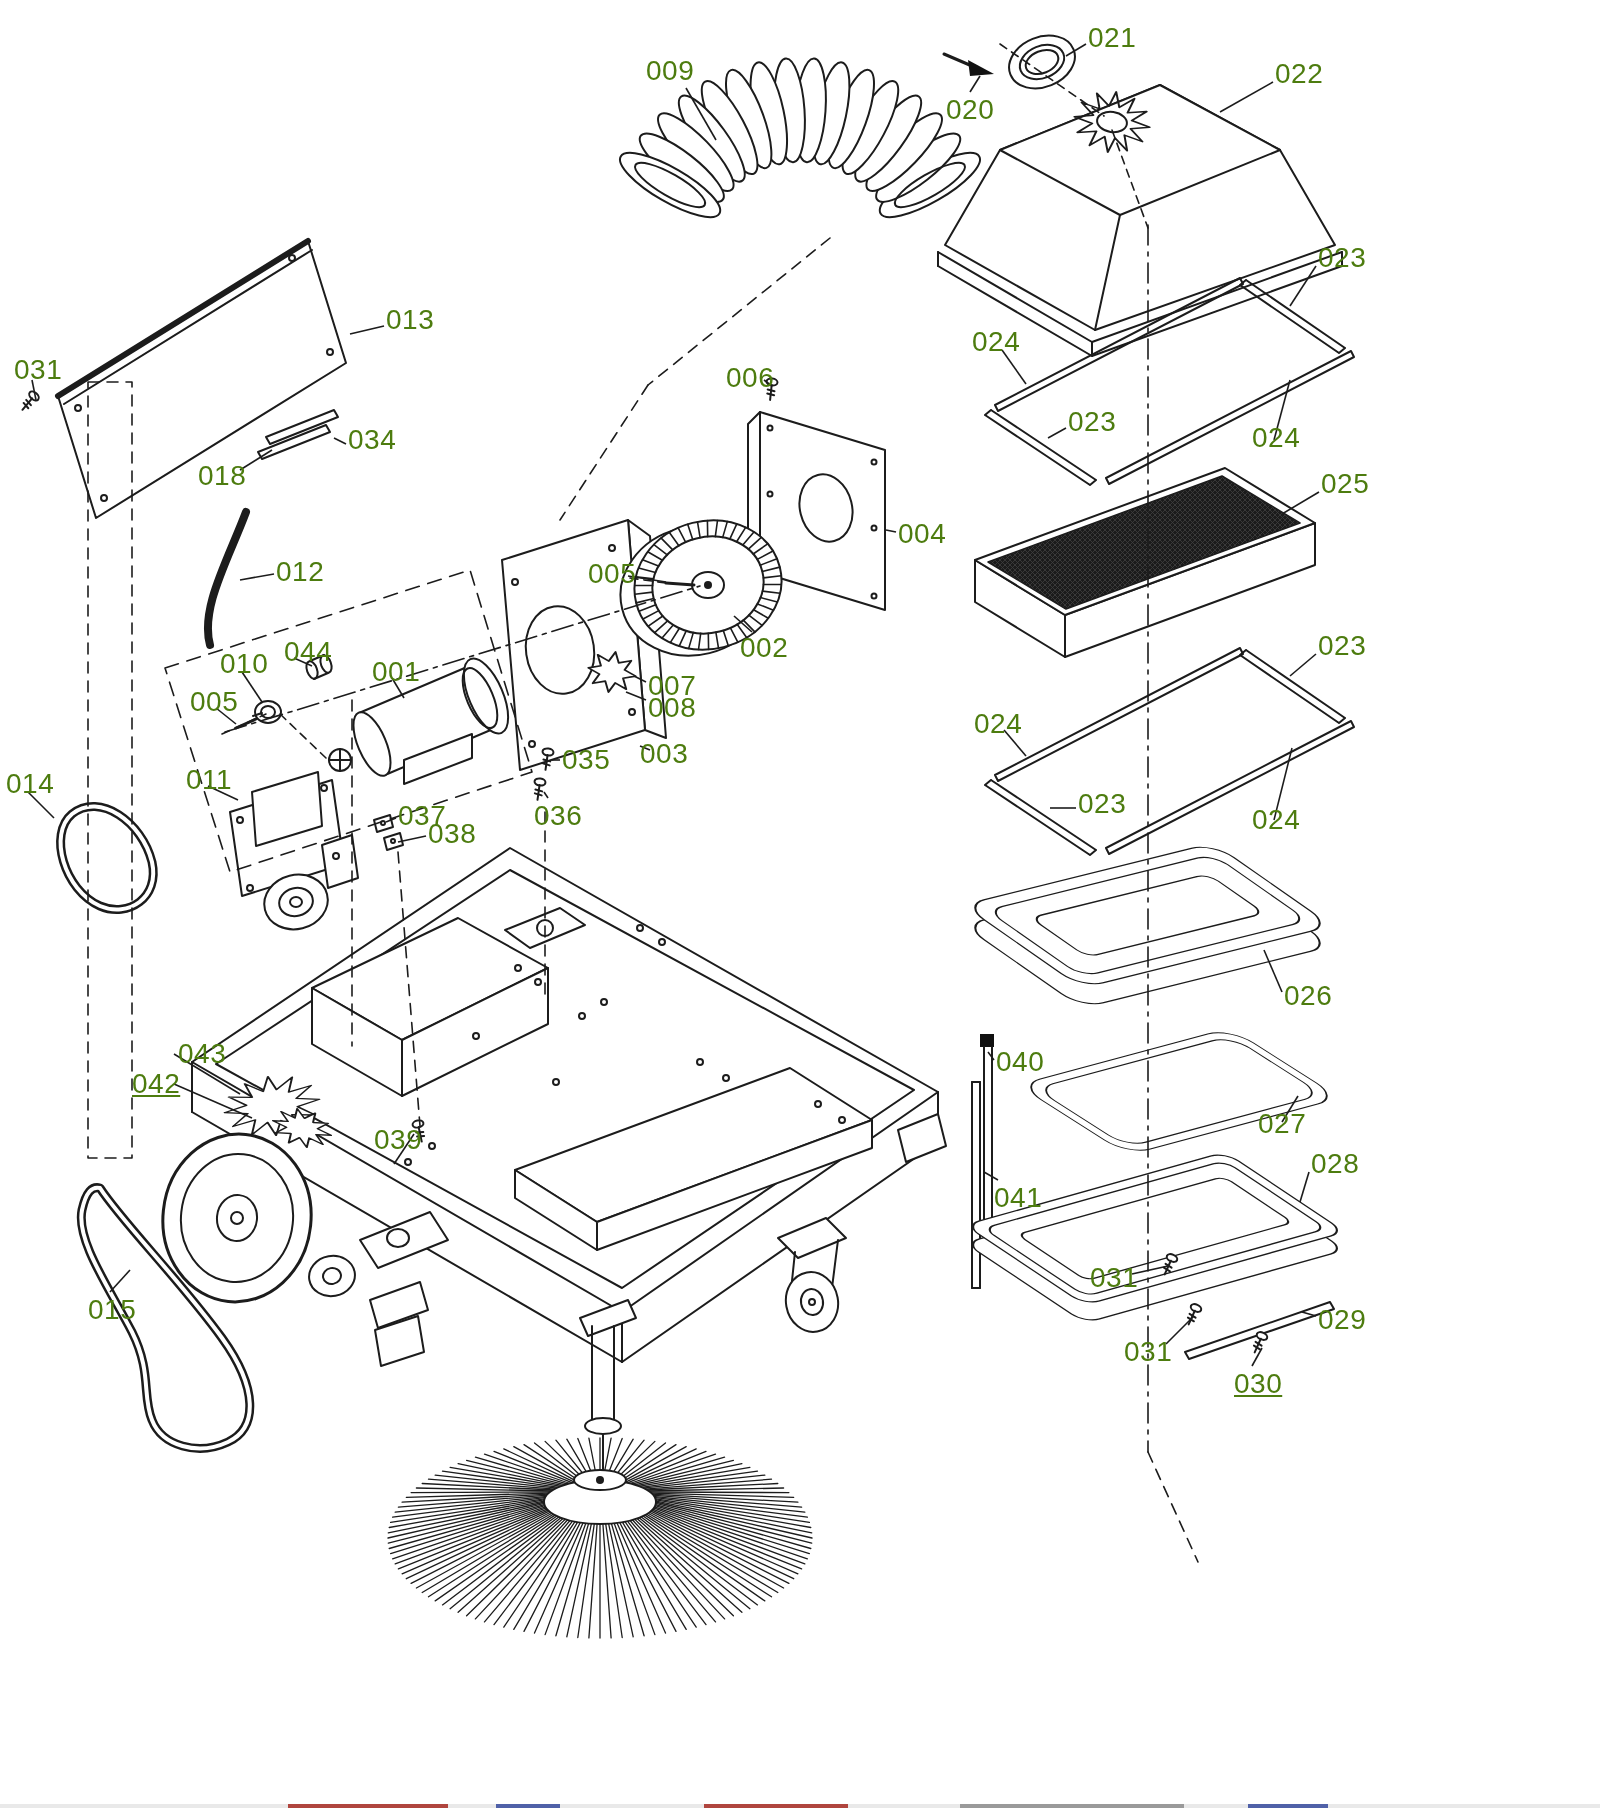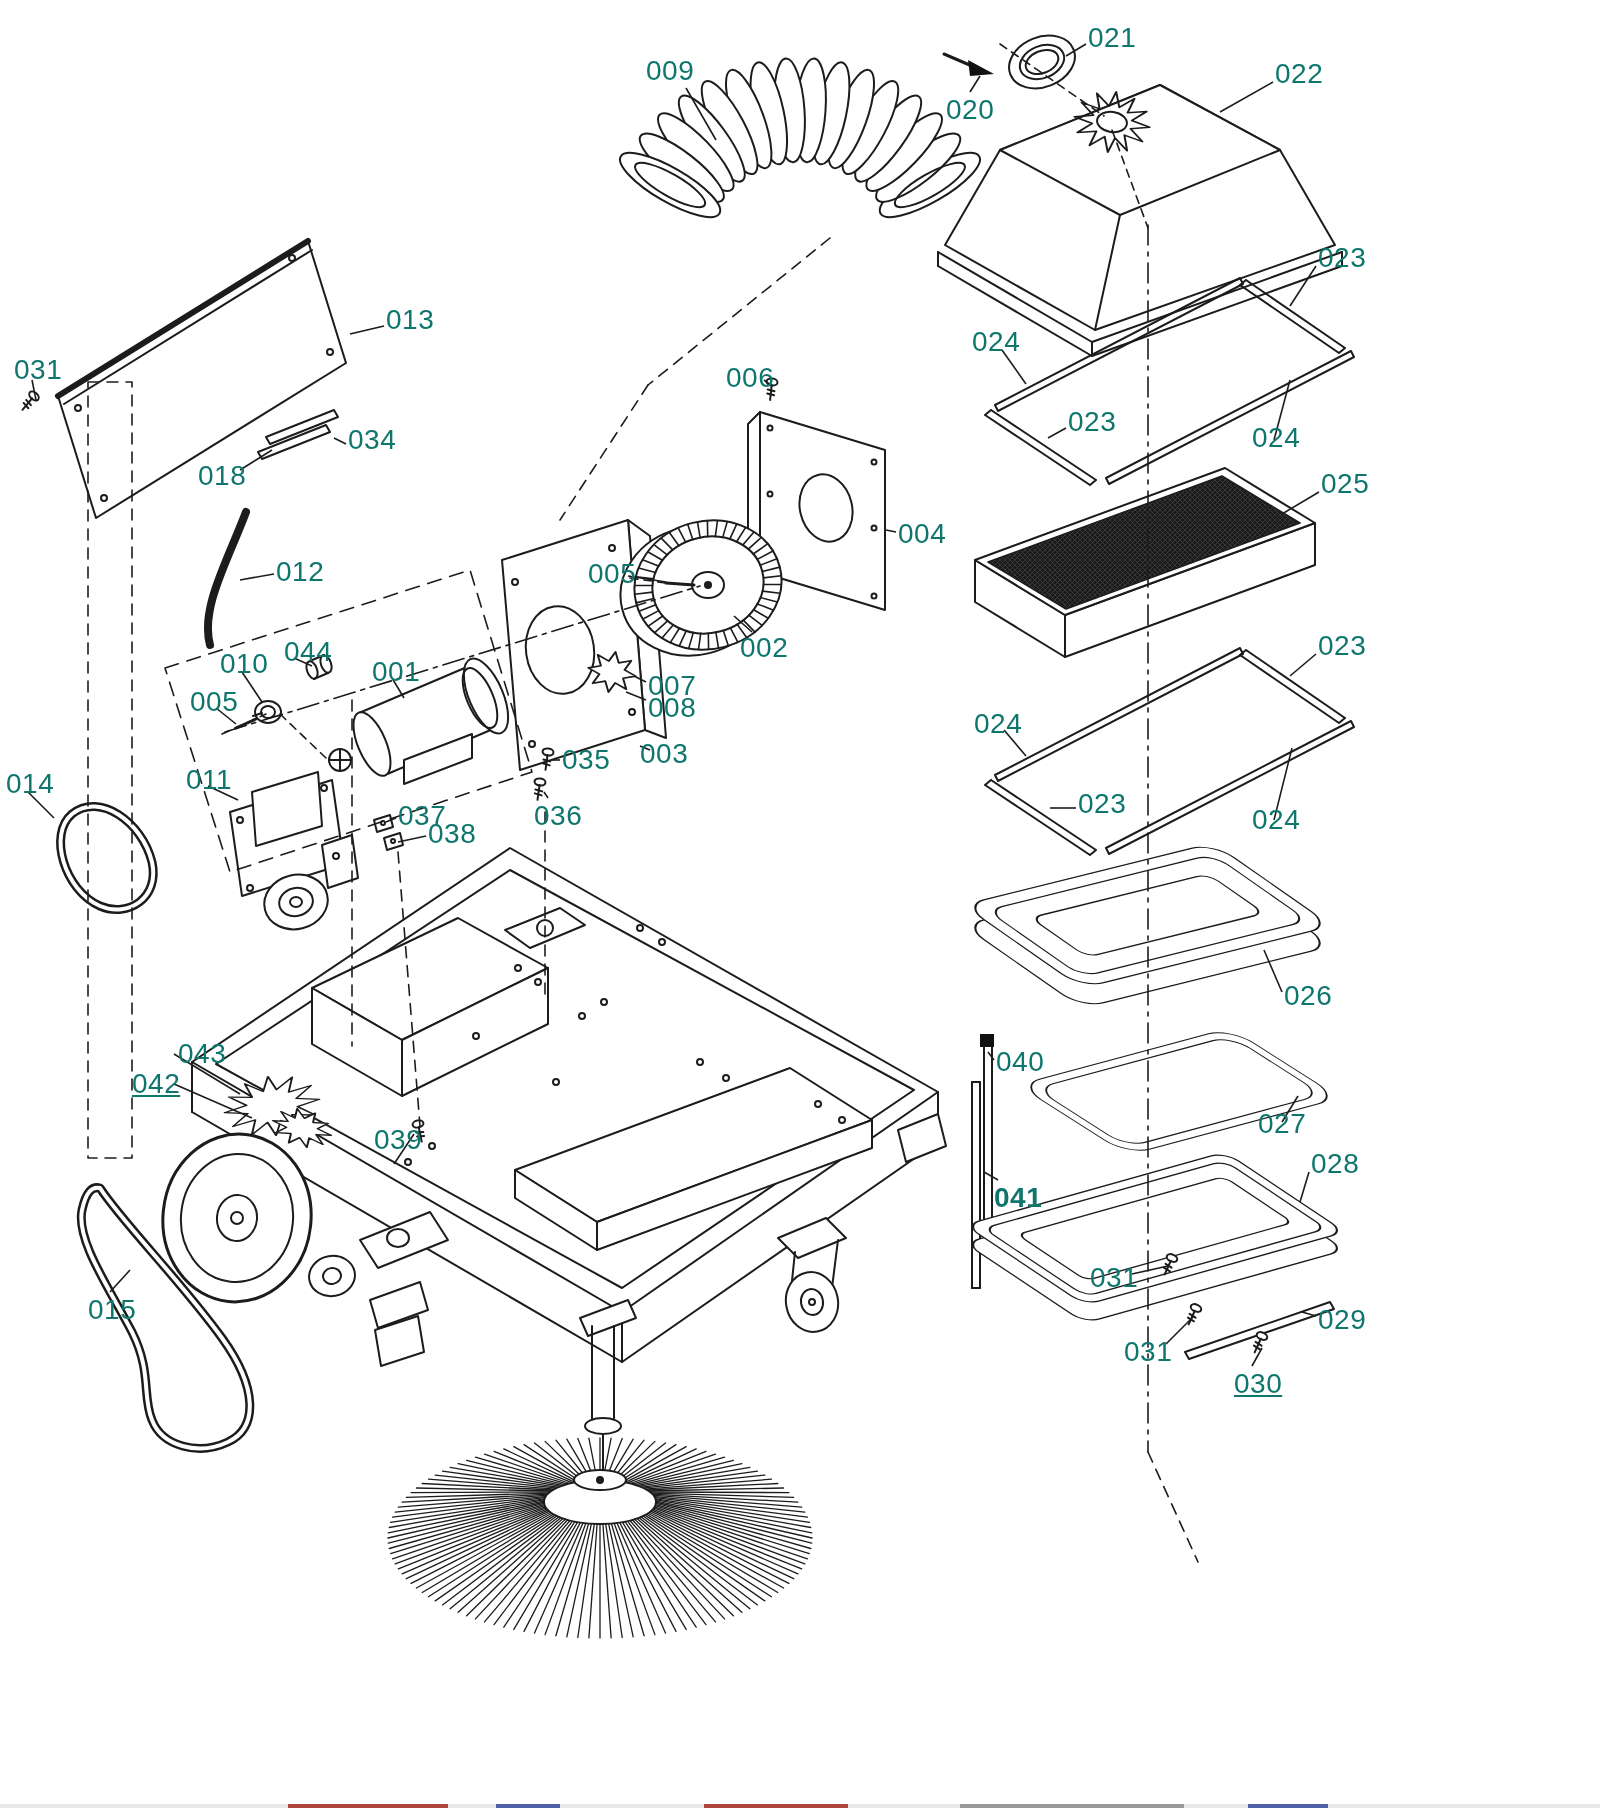--- a/index.html
+++ b/index.html
@@ -1,20 +1,20 @@
 <!DOCTYPE html>
 <html><head>
 <meta charset="utf-8">
 <style>
   html,body{margin:0;padding:0;background:#fff;}
   #stage{position:relative;width:1600px;height:1808px;background:#fff;overflow:hidden;
          font-family:"Liberation Sans", sans-serif;}
   #stage svg{position:absolute;left:0;top:0;}
   #label-layer{position:absolute;left:0;top:0;width:100%;height:100%;pointer-events:none;}
-  .lbl{position:absolute;font-size:28px;color:#0f766e;letter-spacing:.5px;white-space:nowrap;}
+  .lbl{position:absolute;font-size:28px;color:#4d7c0f;letter-spacing:.5px;white-space:nowrap;}
   .edge-strip{position:absolute;left:0;bottom:0;width:100%;height:4px;background:#e9e9e9;}
   .edge-strip span{position:absolute;top:0;height:4px;display:block;}
 </style>
 </head>
 <body>
 
 <div id="stage">
 
 <svg viewBox="0 0 1600 1808" width="1600" height="1808">
   <defs>
@@ -606,21 +606,21 @@
       <div class="lbl" style="left: 398px; top: 800px;">037</div>
       <div class="lbl" style="left: 428px; top: 818px;">038</div>
       <div class="lbl" style="left: 6px; top: 768px;">014</div>
       <div class="lbl" style="left: 1284px; top: 980px;">026</div>
       <div class="lbl" style="left: 996px; top: 1046px;">040</div>
       <div class="lbl" style="left: 148px; top: 1038px; margin-left: 30px;">043</div>
       <div class="lbl" style="left: 132px; top: 1068px; text-decoration: underline;">042</div>
       <div class="lbl" style="left: 1258px; top: 1108px;">027</div>
       <div class="lbl" style="left: 1311px; top: 1148px;">028</div>
       <div class="lbl" style="left: 374px; top: 1124px;">039</div>
-      <div class="lbl" style="left: 994px; top: 1182px; font-weight: bold;">041</div>
+      <div class="lbl" style="left: 994px; top: 1182px;">041</div>
       <div class="lbl" style="left: 1090px; top: 1262px;">031</div>
       <div class="lbl" style="left: 1318px; top: 1304px;">029</div>
       <div class="lbl" style="left: 88px; top: 1294px;">015</div>
       <div class="lbl" style="left: 1124px; top: 1336px;">031</div>
       <div class="lbl" style="left: 1234px; top: 1368px; text-decoration: underline;">030</div>
     </div>
 
 <div class="edge-strip">
   <span style="left:18%;width:10%;background:#b0453e"></span>
   <span style="left:31%;width:4%;background:#5061a8"></span>

